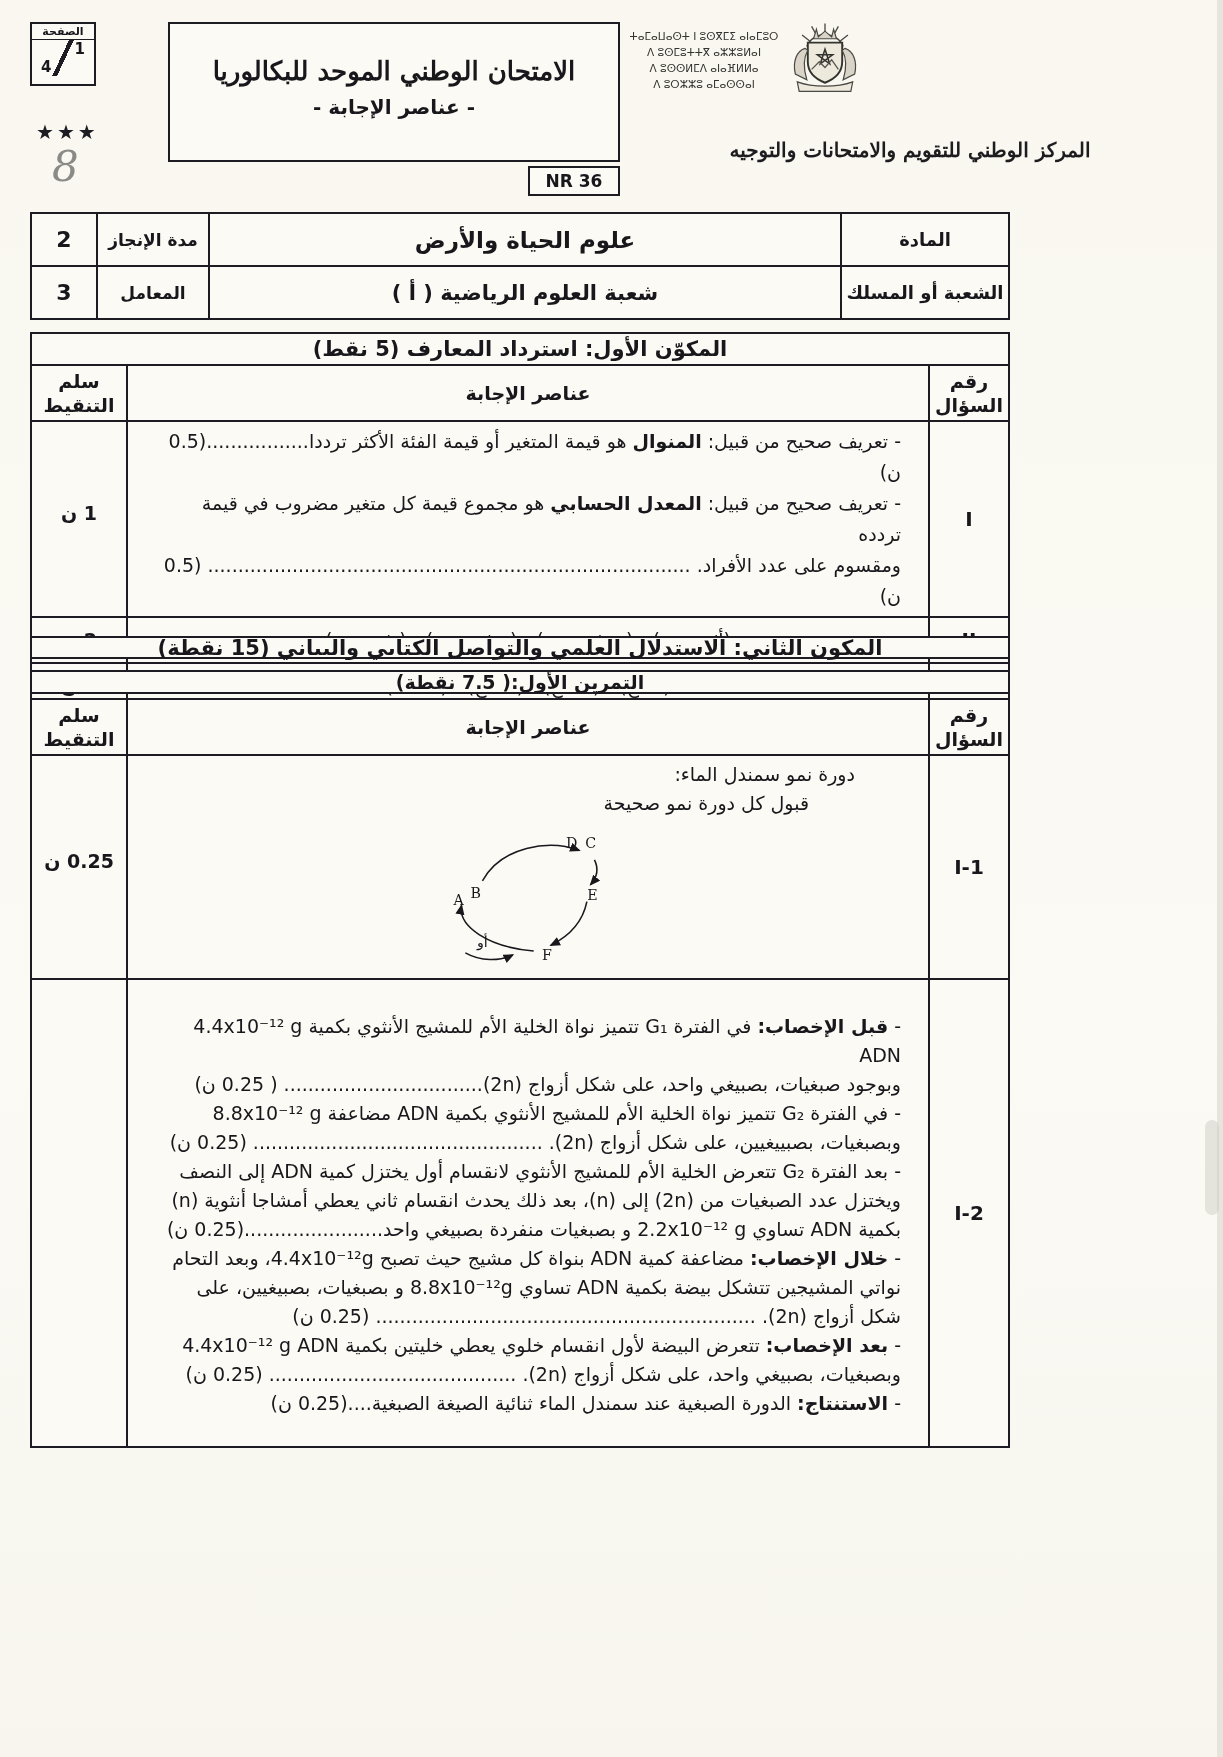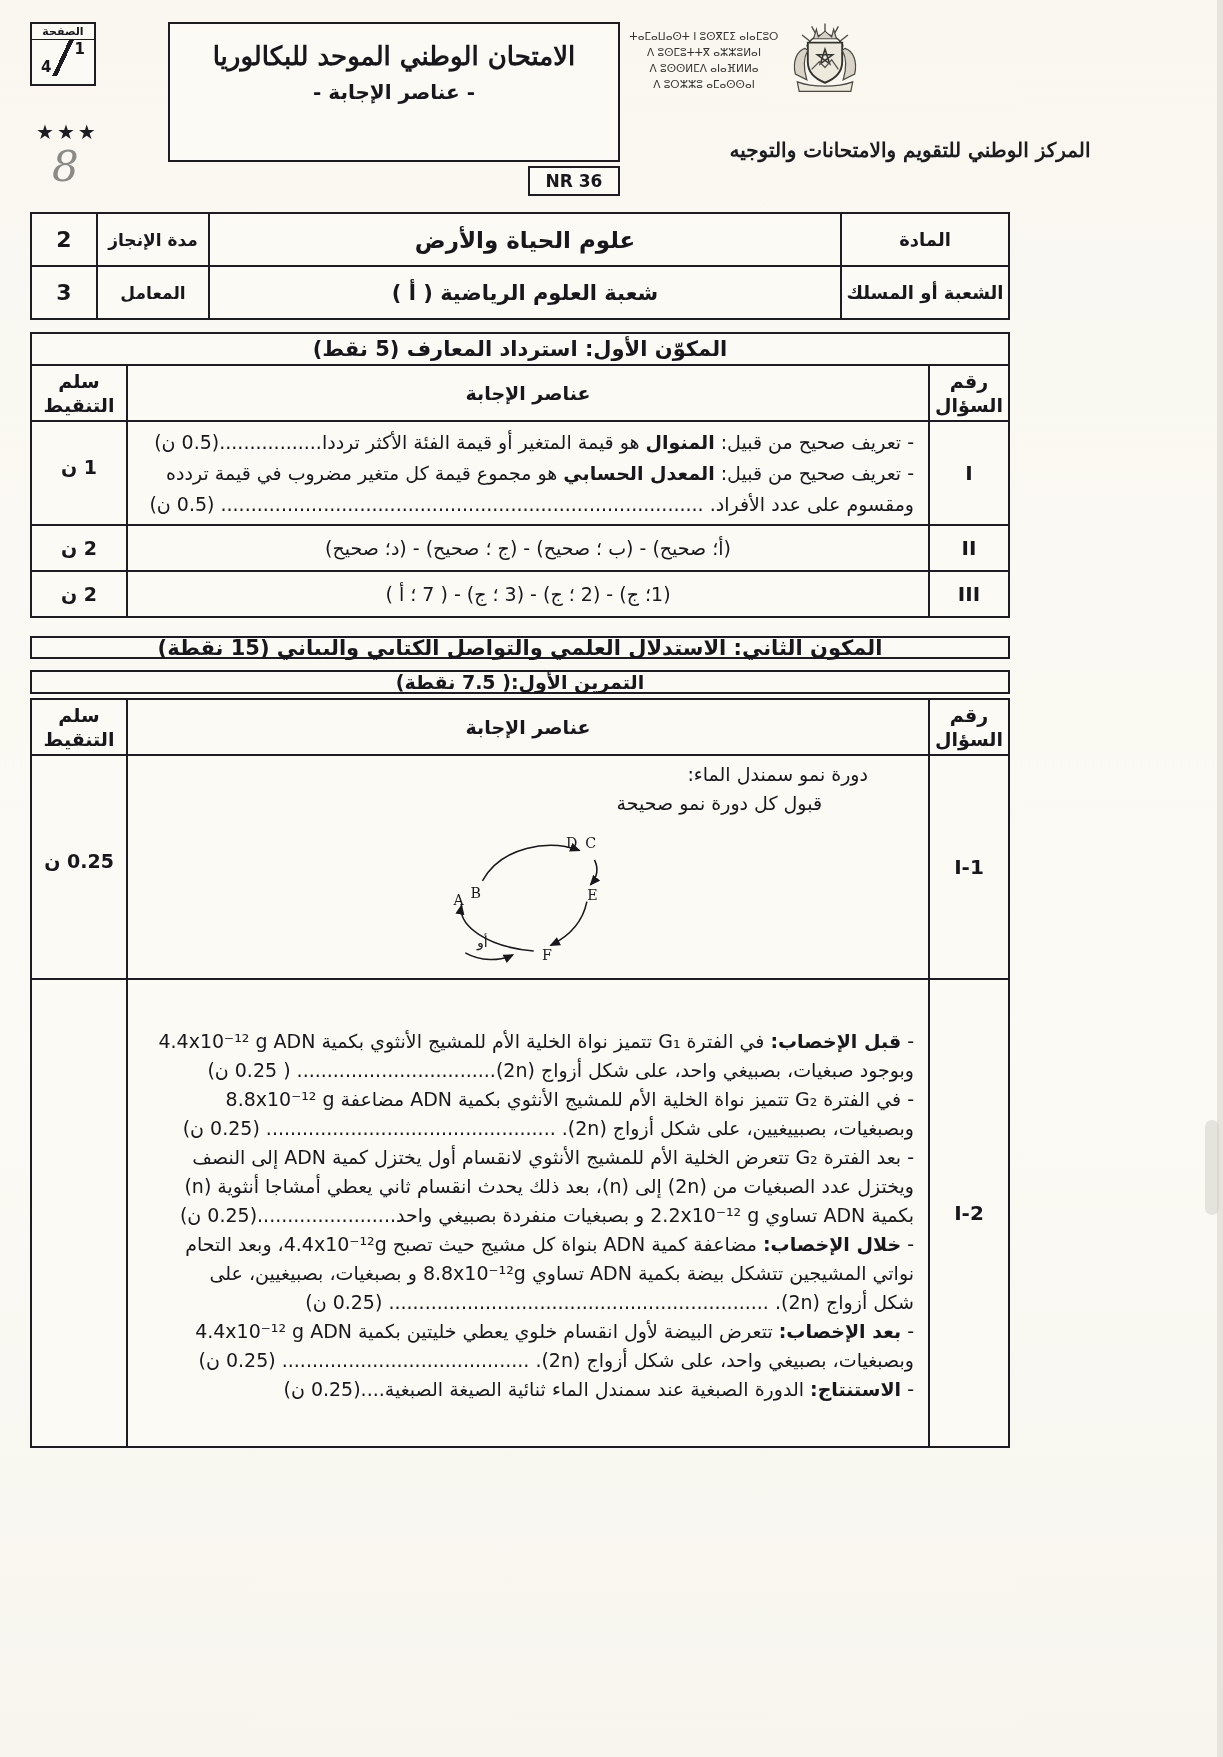--- a/index.html
+++ b/index.html
@@ -14,21 +14,21 @@
   .pagebox{position:absolute;left:30px;top:22px;width:66px;height:64px;border:2px solid #1c1c22;background:#fbfaf4}
   .pb-label{font-size:11px;font-weight:bold;text-align:center;border-bottom:1.5px solid #1c1c22;padding:1px 0}
   .pb-frac{position:relative;height:36px;
      background:linear-gradient(115deg,transparent 47%,#1c1c22 47%,#1c1c22 53%,transparent 53%)}
   .pb-num{position:absolute;top:0;right:9px;font-size:15px;font-weight:bold}
   .pb-den{position:absolute;bottom:0;left:9px;font-size:15px;font-weight:bold}
   .stars{position:absolute;left:36px;top:120px;font-size:20px;letter-spacing:3px;color:#1c1c22;direction:ltr}
   .hand8{position:absolute;left:52px;top:142px;font-size:42px;color:#8a8a86;font-family:"DejaVu Serif",serif;font-style:italic}
 
   .titlebox{position:absolute;left:168px;top:22px;width:452px;height:140px;border:2px solid #1c1c22;
-            text-align:center;padding-top:14px;background:#fbfaf4}
+            text-align:center;padding-top:29px;background:#fbfaf4}
   .titlebox .t1{font-family:"DejaVu Serif","Liberation Serif",serif;font-weight:bold;font-size:26px;line-height:36px}
   .titlebox .t2{font-weight:bold;font-size:22px;line-height:40px}
   .titlebox .t3{font-weight:bold;font-size:20px;line-height:36px}
   .nrbox{position:absolute;left:528px;top:166px;width:92px;height:30px;border:2px solid #1c1c22;
          display:flex;align-items:center;justify-content:center;font-weight:bold;font-size:17px;direction:ltr;background:#fbfaf4}
 
   .tifi{position:absolute;left:628px;top:28px;width:152px;text-align:center;font-size:10.5px;line-height:16px;color:#33332f}
   .emblem{position:absolute;left:782px;top:16px}
   .ministry{position:absolute;left:872px;top:20px;width:318px;text-align:center;
             font-family:"DejaVu Serif","Liberation Serif",serif;font-weight:bold;color:#1d1d20}
@@ -54,21 +54,21 @@
   .s1bar{top:332px;height:34px;font-size:21px}
   .s2bar{top:636px;height:23px;font-size:21px}
   .exbar{top:670px;height:24px;font-size:19px}
 
   .anstbl{width:980px}
   .s1tbl{left:30px;top:364px}
   .s2tbl{left:30px;top:698px}
   .hd{font-weight:bold;font-size:19px;text-align:center;line-height:24px}
   .c-num{font-weight:bold;font-size:20px;text-align:center}
   .c-score{font-weight:bold;font-size:19px;text-align:center}
-  .c-ans{padding:4px 14px;font-size:19px}
+  .c-ans{padding:4px 27px;font-size:19px}
   .ln{line-height:31px;text-align:right}
   .s2tbl .ln{line-height:29px}
   .vbot{vertical-align:bottom;padding-bottom:12px}
   .vtop{vertical-align:top}
   .center-ans{text-align:center;font-weight:normal}
   .cap{line-height:30px;padding-right:46px}
   .note{line-height:30px;padding-right:92px}
   .diagwrap{text-align:center;margin-top:2px}
   .b{font-weight:bold}
 </style>

